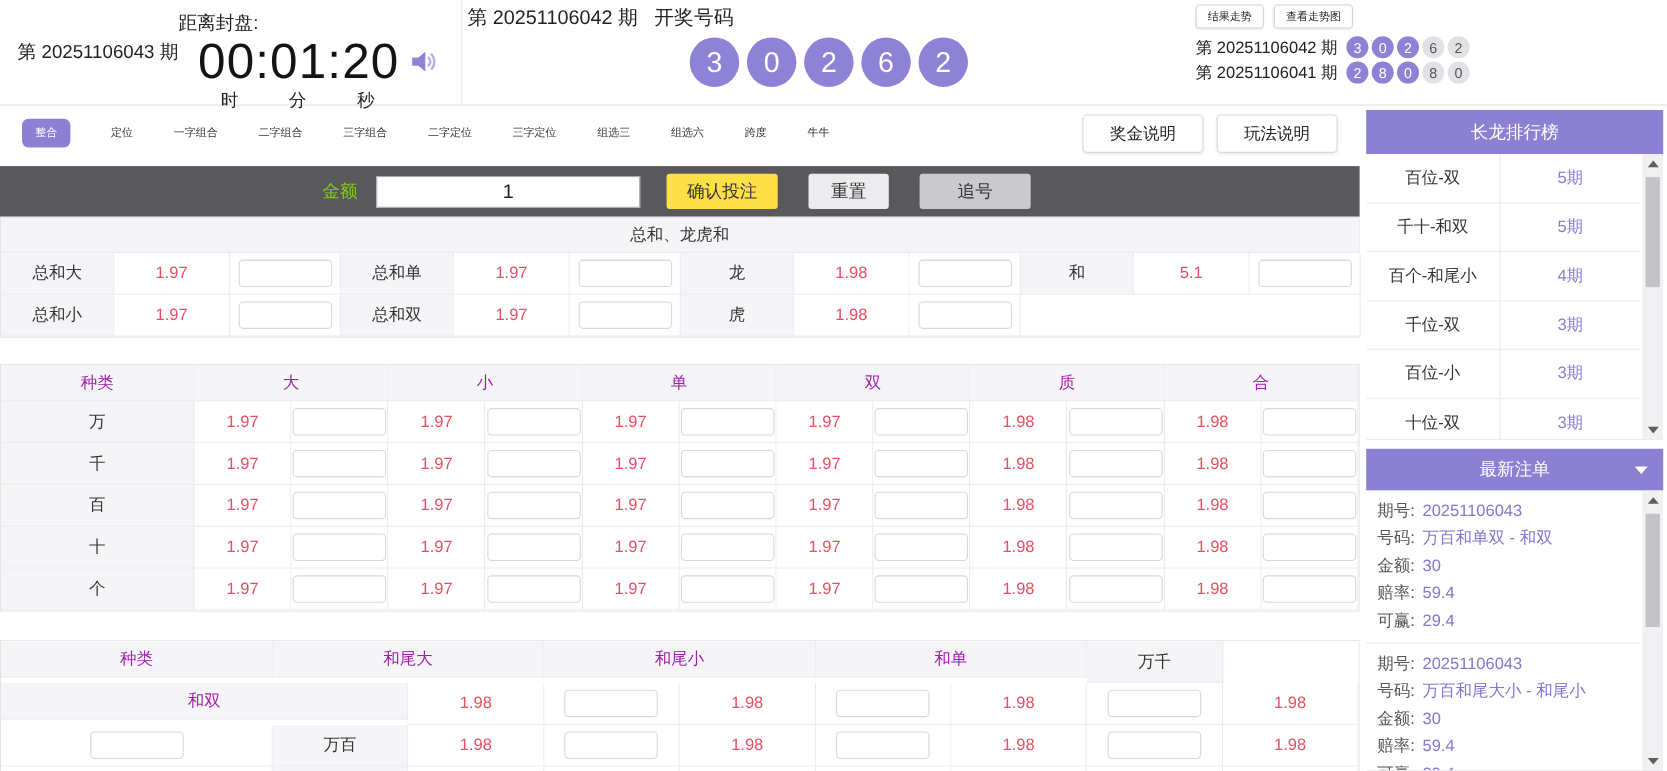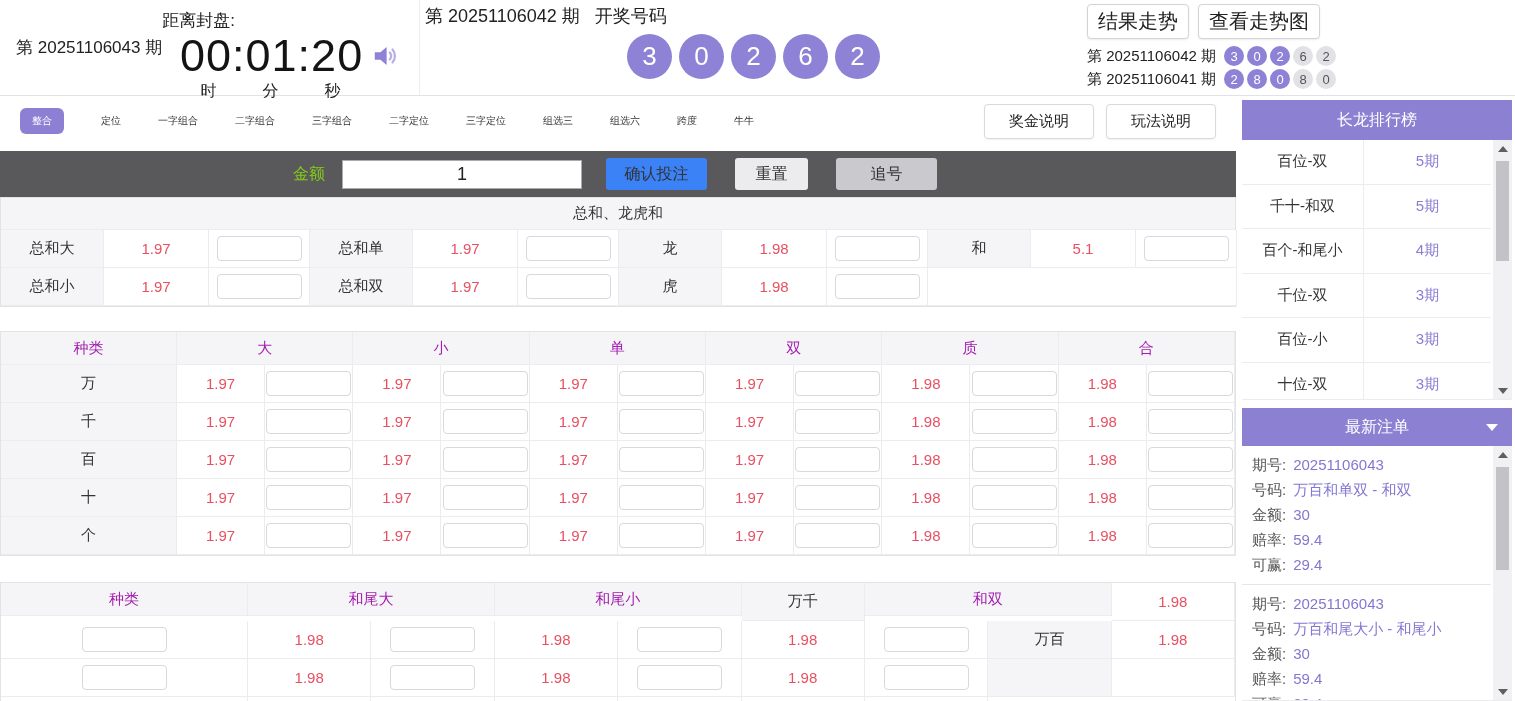--- a/index.html
+++ b/index.html
@@ -16,21 +16,21 @@
   .cd-time { font-size:45px; color:#141414; line-height:1; letter-spacing:1px; }
   .cd-units { display:flex; justify-content:center; gap:46px; font-size:16px; color:#222; margin-top:3px; margin-right:40px; }
   .hdr-mid { flex:1; text-align:left; padding-top:4px; }
   .draw-title { font-size:18px; color:#222; }
   .draw-title span { margin:0 5px; }
   .draw-balls { display:flex; justify-content:center; gap:7px; margin-top:6px; }
   .ball { width:45px; height:45px; border-radius:50%; background:#8d82d6; color:#fff;
     font-size:26px; display:flex; align-items:center; justify-content:center; }
   .hdr-right { width:428px; padding-top:4px; }
   .trend-btns { display:flex; gap:9px; margin-bottom:7px; }
-  .btn-light { background:#fff; border:1px solid #d4d4d8; border-radius:4px; font-size:20px;
+  .btn-light { background:#fff; border:1px solid #d4d4d8; border-radius:4px; font-size:10px;
     color:#222; padding:3px 10px; box-shadow:0 1px 2px rgba(0,0,0,.08); cursor:pointer; }
   .hist-row { display:flex; align-items:center; gap:3px; margin-bottom:3px; font-size:15px; color:#222; }
   .hist-period { margin-right:5px; white-space:nowrap; }
   .sball { width:20px; height:20px; border-radius:50%; font-size:13px;
     display:flex; align-items:center; justify-content:center; }
   .sball.hl { background:#8d82d6; color:#fff; }
   .sball.gr { background:#e2e2e6; color:#555; }
 
   
   .navbar { height:50px; display:flex; align-items:center; padding:0 20px; width:1236px; }
@@ -39,21 +39,21 @@
   .nav-right { margin-left:auto; display:flex; }
   .info-btn { border:1px solid #d9d9dd; border-radius:4px; background:#fff; font-size:15px;
     padding:7px 24px; margin-left:12px; color:#222; box-shadow:0 1px 2px rgba(0,0,0,.06); cursor:pointer; }
 
   
   .betbar { height:46px; background:#59595b; width:1236px; display:flex; align-items:center; margin-top:5px; }
   .amount-label { color:#84cc16; font-size:16px; margin-left:293px; }
   .amount-input { width:240px; height:29px; margin-left:17px; border:1px solid #aaa;
     background:#fff; text-align:center; font-size:18px; color:#222; }
   .bb-btn { height:32px; border:none; border-radius:3px; font-size:16px; color:#333; cursor:pointer; }
-  .bb-confirm { width:101px; margin-left:24px; background:#3b82f6; }
+  .bb-confirm { width:101px; margin-left:24px; background:#fde047; }
   .bb-reset { width:73px; margin-left:28px; background:#ececee; }
   .bb-chase { width:101px; margin-left:28px; background:#c9c9ce; }
 
   
   .tbl { width:1236px; border:1px solid #e3e3e6; }
   .tbl-title { height:32px; background:#f5f5f7; display:flex; align-items:center; justify-content:center;
     font-size:15px; color:#333; border-bottom:1px solid #ececef; }
   .grid { display:grid; background:#fff; }
   .cell { height:38px; display:flex; align-items:center; justify-content:center; font-size:15px;
     border-right:1px solid #ececef; border-bottom:1px solid #ececef; background:#fff; }
@@ -372,20 +372,21 @@
         <input class="bet-input" type="text" style="">
       </div>
     </div>
 </div>
 
 <div class="tbl mt3">
   <div class="grid" id="tail-grid">
       <div class="cell hdr-cell">种类</div>
       <div class="cell hdr-cell" style="grid-column: span 2;">和尾大</div>
       <div class="cell hdr-cell" style="grid-column: span 2;">和尾小</div>
+      <div class="cell hdr-cell" style="grid-column: span 2;">和单</div>
       <div class="cell lbl">万千</div>
       <div class="cell hdr-cell" style="grid-column: span 2;">和双</div>
       <div class="cell odds">1.98</div>
       <div class="cell">
         <input class="bet-input" type="text" style="">
       </div>
       <div class="cell odds">1.98</div>
       <div class="cell">
         <input class="bet-input" type="text" style="">
       </div>

